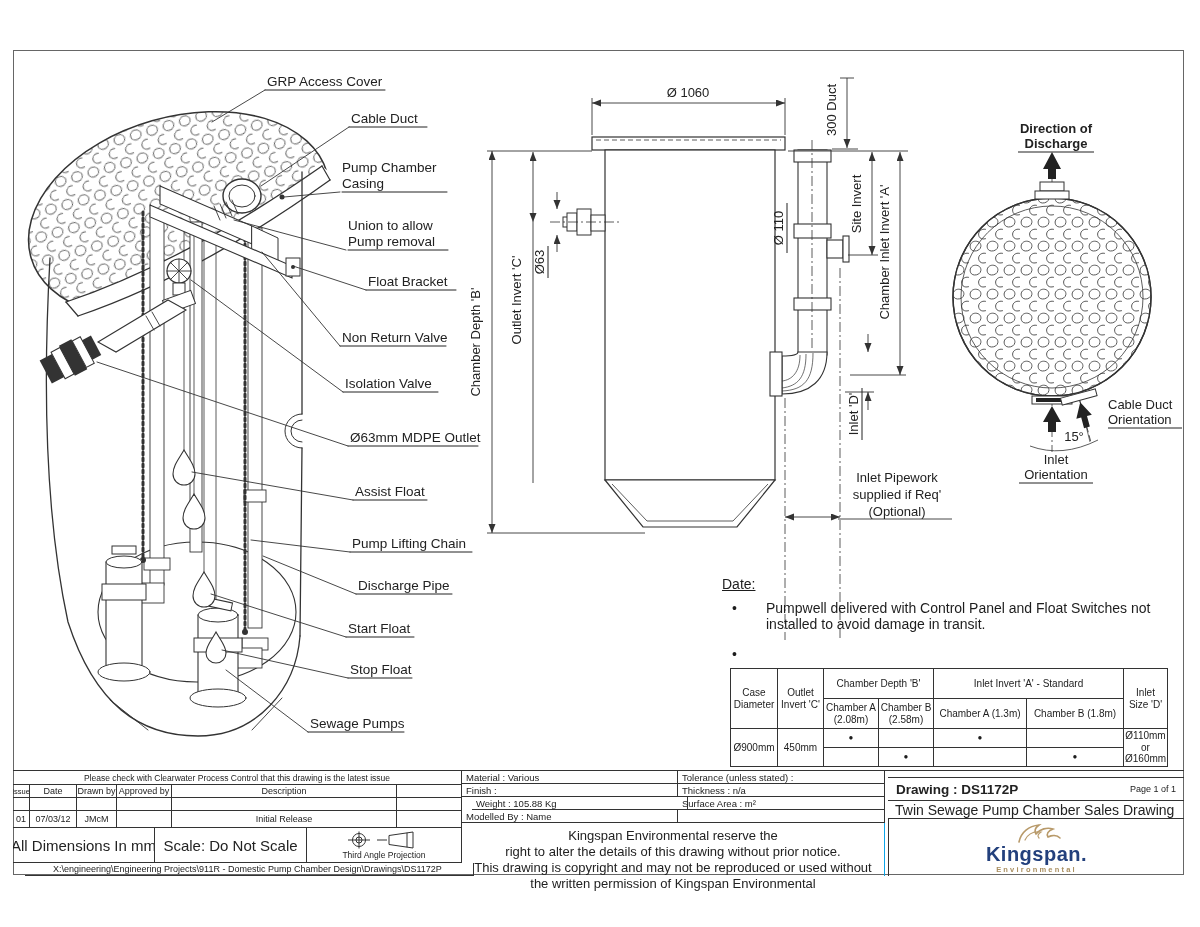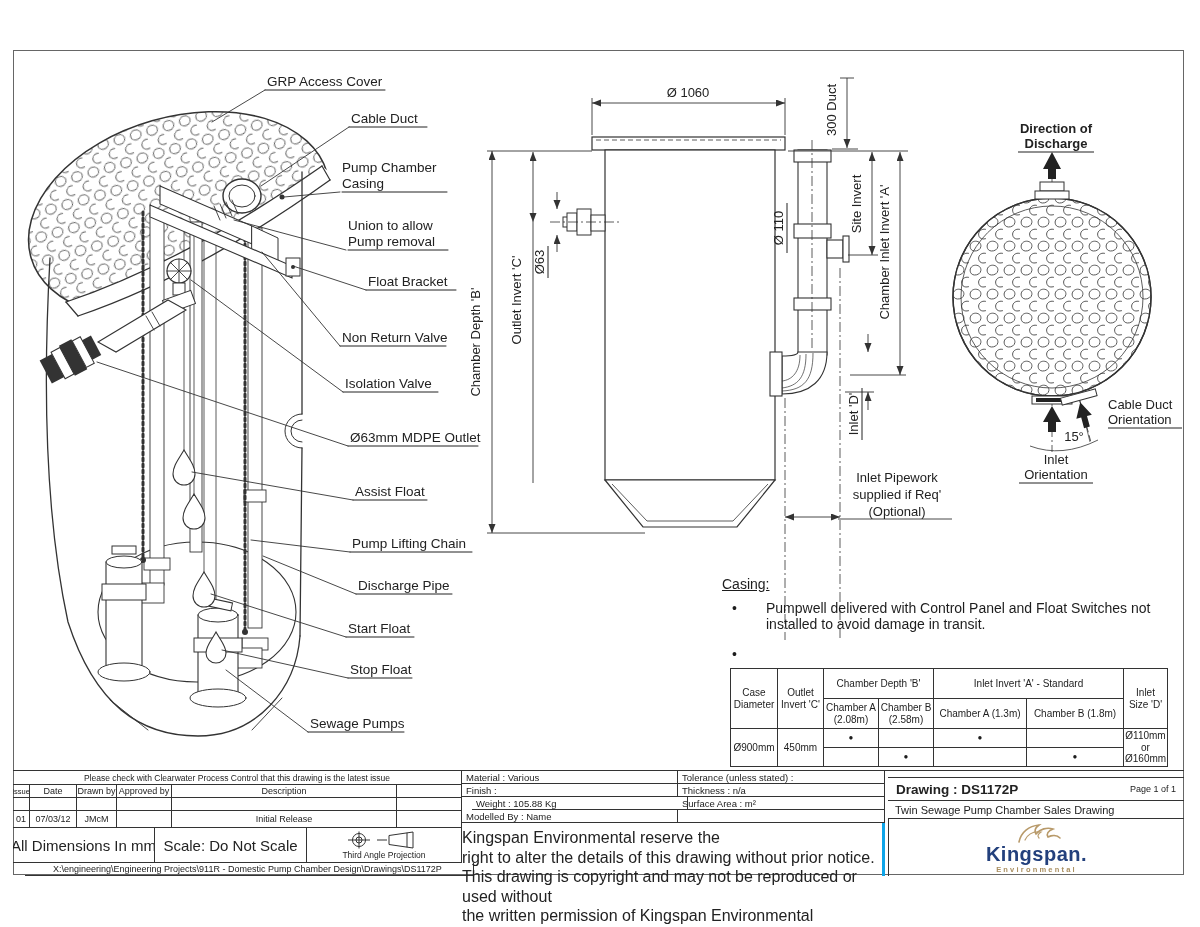--- a/index.html
+++ b/index.html
@@ -16,22 +16,22 @@
   .nrow .bul{width:34px;text-align:left;padding-left:10px;}
   
   .spec{position:absolute;left:730px;top:668px;border-collapse:collapse;table-layout:fixed;width:437px;font-size:10px;color:#1d1d1d;}
   .spec td{border:1px solid #333;text-align:center;vertical-align:middle;padding:0 1px;line-height:1.15;overflow:hidden;}
   .dotc{font-size:8px;}
   
   .tb-cell{position:absolute;box-sizing:border-box;border-right:1px solid #333;border-bottom:1px solid #333;overflow:hidden;white-space:nowrap;}
   .cc{display:flex;align-items:center;justify-content:center;}
   .cl{display:flex;align-items:center;justify-content:flex-start;}
   .f85{font-size:8.5px;} .f9{font-size:9px;} .f95{font-size:9.5px;}
-  .f15{font-size:15px;} .f13b{font-size:13.5px;font-weight:bold;} .f14{font-size:11px;}
-  .copyr{position:absolute;box-sizing:border-box;text-align:left;font-size:16px;line-height:1.22;padding-top:5px;border-right:3px solid #0ea5e9;}
+  .f15{font-size:15px;} .f13b{font-size:13.5px;font-weight:bold;} .f14{font-size:14px;}
+  .copyr{position:absolute;box-sizing:border-box;text-align:center;font-size:13px;line-height:1.22;padding-top:5px;border-right:1px solid #0ea5e9;}
   .logo-wrap{display:flex;flex-direction:column;align-items:center;justify-content:center;height:100%;}
   .logo-k{color:#23407c;font-weight:bold;font-size:20px;letter-spacing:.5px;line-height:1;}
   .logo-e{color:#a98e5f;font-size:7.5px;letter-spacing:2.2px;margin-top:1px;font-weight:bold;}
 </style>
 </head>
 <body>
 
 <div class="frame"></div>
 
 <svg width="1200" height="927" viewBox="0 0 1200 927" style="position:absolute;left:0;top:0">
@@ -318,21 +318,21 @@
     <text class="td" x="1108" y="424">Orientation</text>
     <line x1="1108" y1="428" x2="1182" y2="428" stroke="#222"></line>
     <text class="td" x="1074" y="441" text-anchor="middle">15°</text>
     <text class="td" x="1056" y="464" text-anchor="middle">Inlet</text>
     <text class="td" x="1056" y="479" text-anchor="middle">Orientation</text>
     <line x1="1019" y1="483" x2="1093" y2="483" stroke="#222"></line>
   </g>
 </svg>
 
 <div class="notes">
-  <div class="nt">Casing:</div>
+  <div class="nt">Date:</div>
   <div class="nrow">
     <div class="bul">•</div>
     <div><span>Pumpwell delivered with Control Panel and Float Switches not</span><br><span>installed to avoid damage in transit.</span></div>
   </div>
   <div class="nrow" style="margin-top:14px">
     <div class="bul">•</div>
   </div>
 </div>
 
 <table class="spec">

